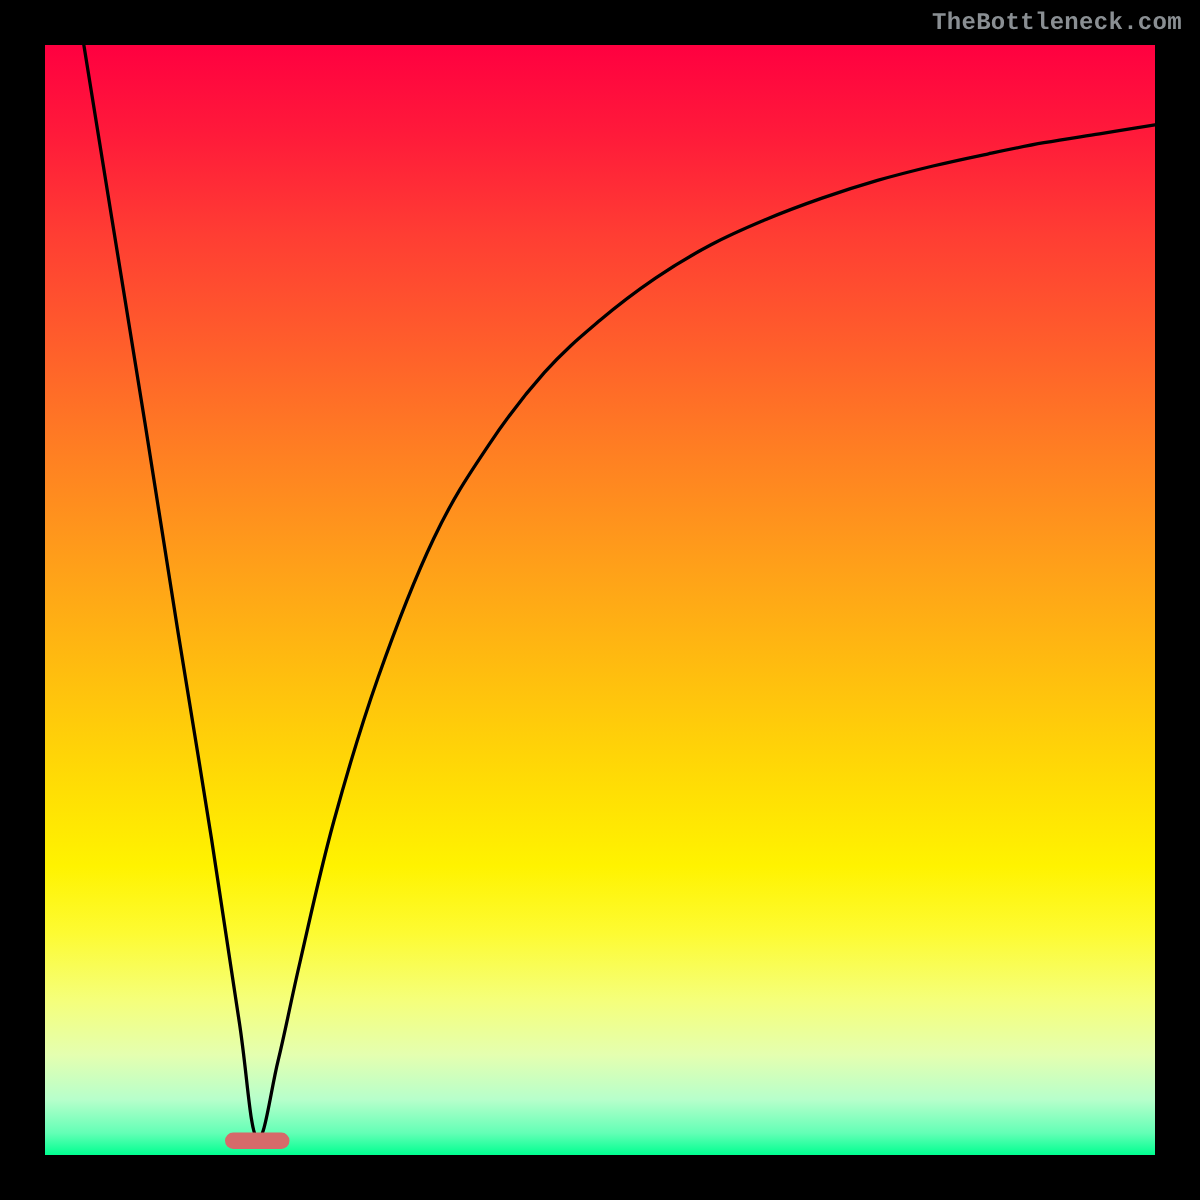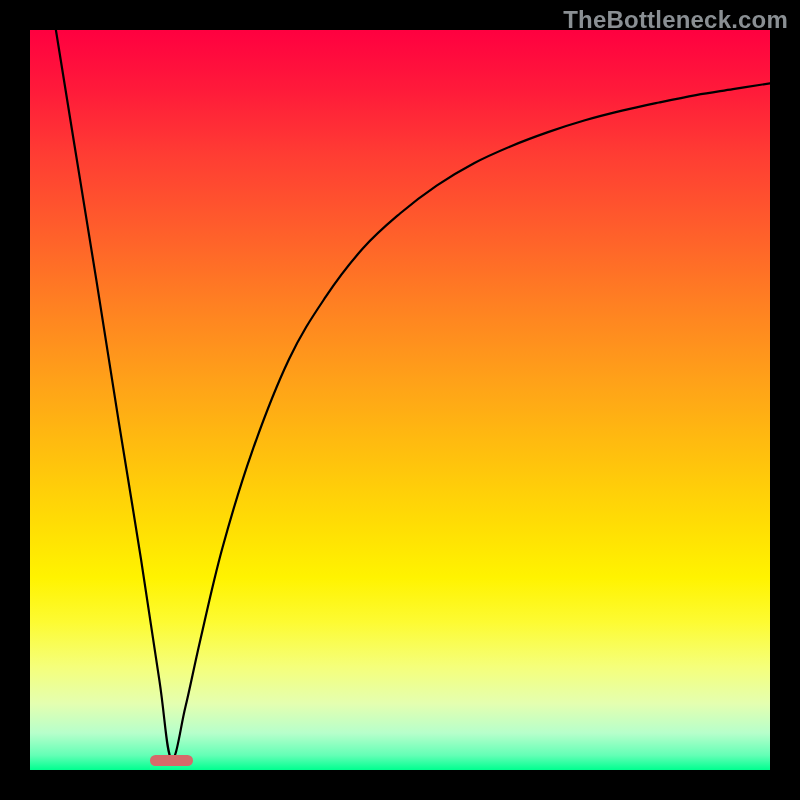--- a/index.html
+++ b/index.html
@@ -51,22 +51,22 @@
   .bump {
     position: absolute;
     background: #d66a6a;
     border-radius: 7px;
     pointer-events: none;
   }
   .watermark {
     position: absolute;
     top: 6px;
     right: 12px;
-    font-family: Liberation Sans, sans-serif;
-    font-size: 24px;
+    font-family: Liberation Mono, monospace;
+    font-size: 16px;
     font-weight: bold;
     color: #8a8f93;
     letter-spacing: 0.2px;
     user-select: none;
   }
 </style>
 </head>
 <body>
 
 <div class="frame">

